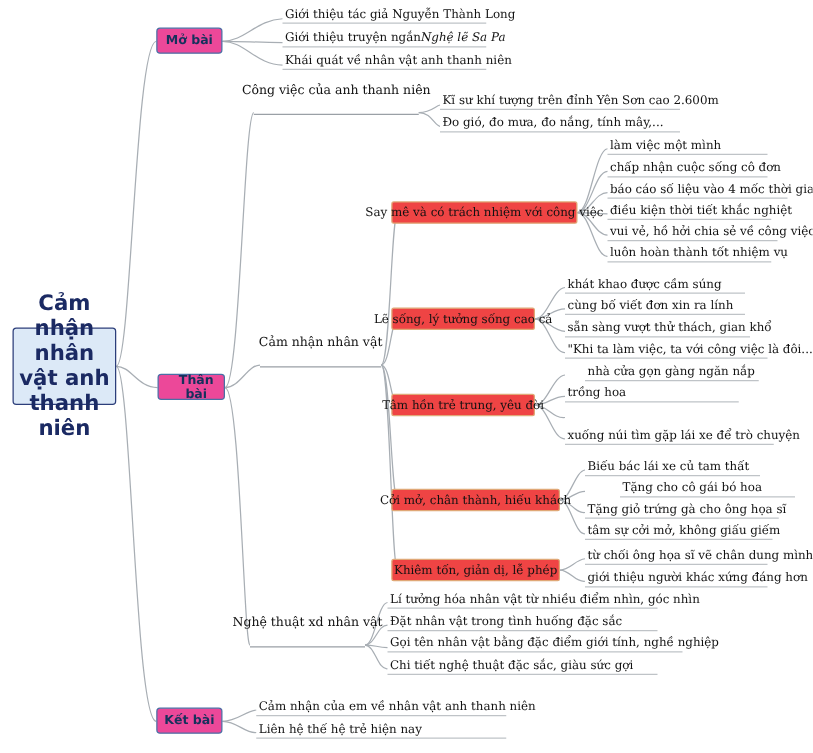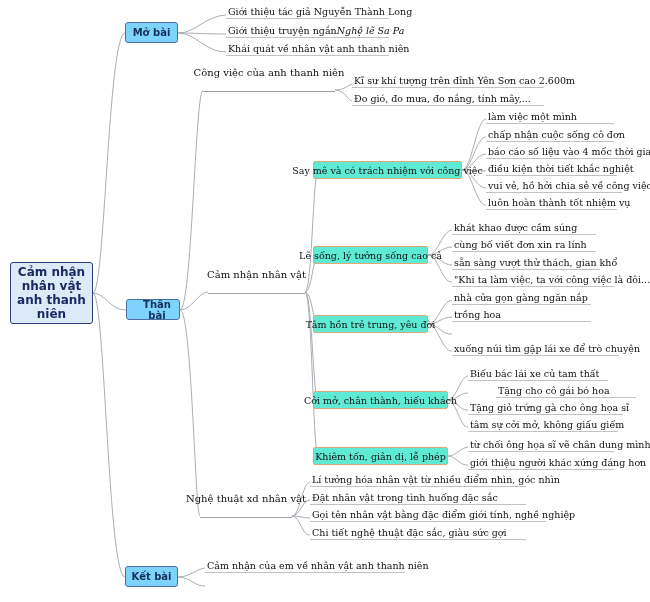--- a/index.html
+++ b/index.html
@@ -3,41 +3,41 @@
 <meta charset="utf-8">
 <style>
   html,body{margin:0;padding:0;background:#ffffff;}
   body{width:650px;height:602px;position:relative;font-family:"DejaVu Serif",serif;color:#111;overflow:hidden;}
   #canvas{position:absolute;left:0;top:0;width:650px;height:602px;}
   svg.links{position:absolute;left:0;top:0;width:650px;height:602px;pointer-events:none;}
   .node{position:absolute;box-sizing:border-box;}
   
   .root{
     background:#dce9f7;border:1.4px solid #2c3e7a;border-radius:3px;
-    color:#1b2a63;font-weight:bold;font-size:12px;line-height:14px;
+    color:#1b2a63;font-weight:bold;font-size:17px;line-height:20px;
     text-align:center;display:flex;align-items:center;justify-content:center;
     font-family:"DejaVu Sans",sans-serif;
   }
   
   .l1{
-    background:#7dd3fc;border:1.2px solid #4a6fa5;border-radius:3px;
+    background:#ec4899;border:1.2px solid #4a6fa5;border-radius:3px;
     color:#16315c;font-weight:bold;font-size:10px;
     text-align:center;display:flex;align-items:center;justify-content:center;
     font-family:"DejaVu Sans",sans-serif;
   }
   
   .l2{
     font-size:10px;color:#111;text-align:center;
     display:flex;align-items:flex-end;justify-content:center;
     border-bottom:1px solid #9aa0a6;padding-bottom:13px;
     font-family:"DejaVu Serif",serif;white-space:nowrap;
   }
   
   .l3{
-    background:#5eead4;border:1px solid #e0a877;border-radius:2px;
+    background:#ef4444;border:1px solid #e0a877;border-radius:2px;
     font-size:9.5px;color:#111;text-align:center;
     display:flex;align-items:center;justify-content:center;
     font-family:"DejaVu Serif",serif;white-space:nowrap;
   }
   
   .leaf{
     font-size:9.5px;color:#111;
     border-bottom:1px solid #bfc3c7;
     display:flex;align-items:flex-end;
     padding:0 0 1px 2px;white-space:nowrap;
@@ -137,34 +137,35 @@
   <div class="node leaf" style="left:486px;top:178px;width:136px;height:15px;">vui vẻ, hồ hởi chia sẻ về công việc</div>
   <div class="node leaf" style="left:486px;top:195px;width:131px;height:15px;">luôn hoàn thành tốt nhiệm vụ</div>
 
   <div class="node l3" style="left:313px;top:246px;width:115px;height:18px;">Lẽ sống, lý tưởng sống cao cả</div>
   <div class="node leaf" style="left:452px;top:220px;width:144px;height:15px;">khát khao được cầm súng</div>
   <div class="node leaf" style="left:452px;top:237px;width:144px;height:15px;">cùng bố viết đơn xin ra lính</div>
   <div class="node leaf" style="left:452px;top:255px;width:148px;height:15px;">sẵn sàng vượt thử thách, gian khổ</div>
   <div class="node leaf" style="left:452px;top:272px;width:162px;height:15px;">"Khi ta làm việc, ta với công việc là đôi..."</div>
 
   <div class="node l3" style="left:313px;top:315px;width:115px;height:18px;">Tâm hồn trẻ trung, yêu đời</div>
-  <div class="node leaf" style="left:452px;top:290px;width:139px;height:15px;text-align:center;">nhà cửa gọn gàng ngăn nắp</div>
+  <div class="node leaf" style="left:468px;top:290px;width:139px;height:15px;text-align:center;">nhà cửa gọn gàng ngăn nắp</div>
   <div class="node leaf" style="left:452px;top:307px;width:139px;height:15px;">trồng hoa</div>
   <div class="node leaf" style="left:452px;top:341px;width:167px;height:15px;">xuống núi tìm gặp lái xe để trò chuyện</div>
 
   <div class="node l3" style="left:313px;top:391px;width:135px;height:18px;">Cởi mở, chân thành, hiếu khách</div>
   <div class="node leaf" style="left:468px;top:366px;width:140px;height:15px;">Biếu bác lái xe củ tam thất</div>
   <div class="node leaf" style="left:468px;top:383px;width:140px;height:15px;margin-left:28px;">Tặng cho cô gái bó hoa</div>
   <div class="node leaf" style="left:468px;top:400px;width:155px;height:15px;">Tặng giỏ trứng gà cho ông họa sĩ</div>
   <div class="node leaf" style="left:468px;top:417px;width:150px;height:15px;">tâm sự cởi mở, không giấu giếm</div>
 
   <div class="node l3" style="left:313px;top:447px;width:135px;height:18px;">Khiêm tốn, giản dị, lễ phép</div>
   <div class="node leaf" style="left:468px;top:437px;width:146px;height:15px;">từ chối ông họa sĩ vẽ chân dung mình</div>
   <div class="node leaf" style="left:468px;top:455px;width:146px;height:15px;">giới thiệu người khác xứng đáng hơn</div>
 
   <div class="node leaf" style="left:310px;top:472px;width:216px;height:15px;">Lí tưởng hóa nhân vật từ nhiều điểm nhìn, góc nhìn</div>
   <div class="node leaf" style="left:310px;top:490px;width:216px;height:15px;">Đặt nhân vật trong tình huống đặc sắc</div>
   <div class="node leaf" style="left:310px;top:507px;width:236px;height:15px;">Gọi tên nhân vật bằng đặc điểm giới tính, nghề nghiệp</div>
   <div class="node leaf" style="left:310px;top:525px;width:216px;height:15px;">Chi tiết nghệ thuật đặc sắc, giàu sức gợi</div>
 
   <div class="node leaf" style="left:205px;top:558px;width:200px;height:15px;">Cảm nhận của em về nhân vật anh thanh niên</div>
+  <div class="node leaf" style="left:205px;top:576px;width:200px;height:15px;">Liên hệ thế hệ trẻ hiện nay</div>
 
 </div>
 
 </body></html>

